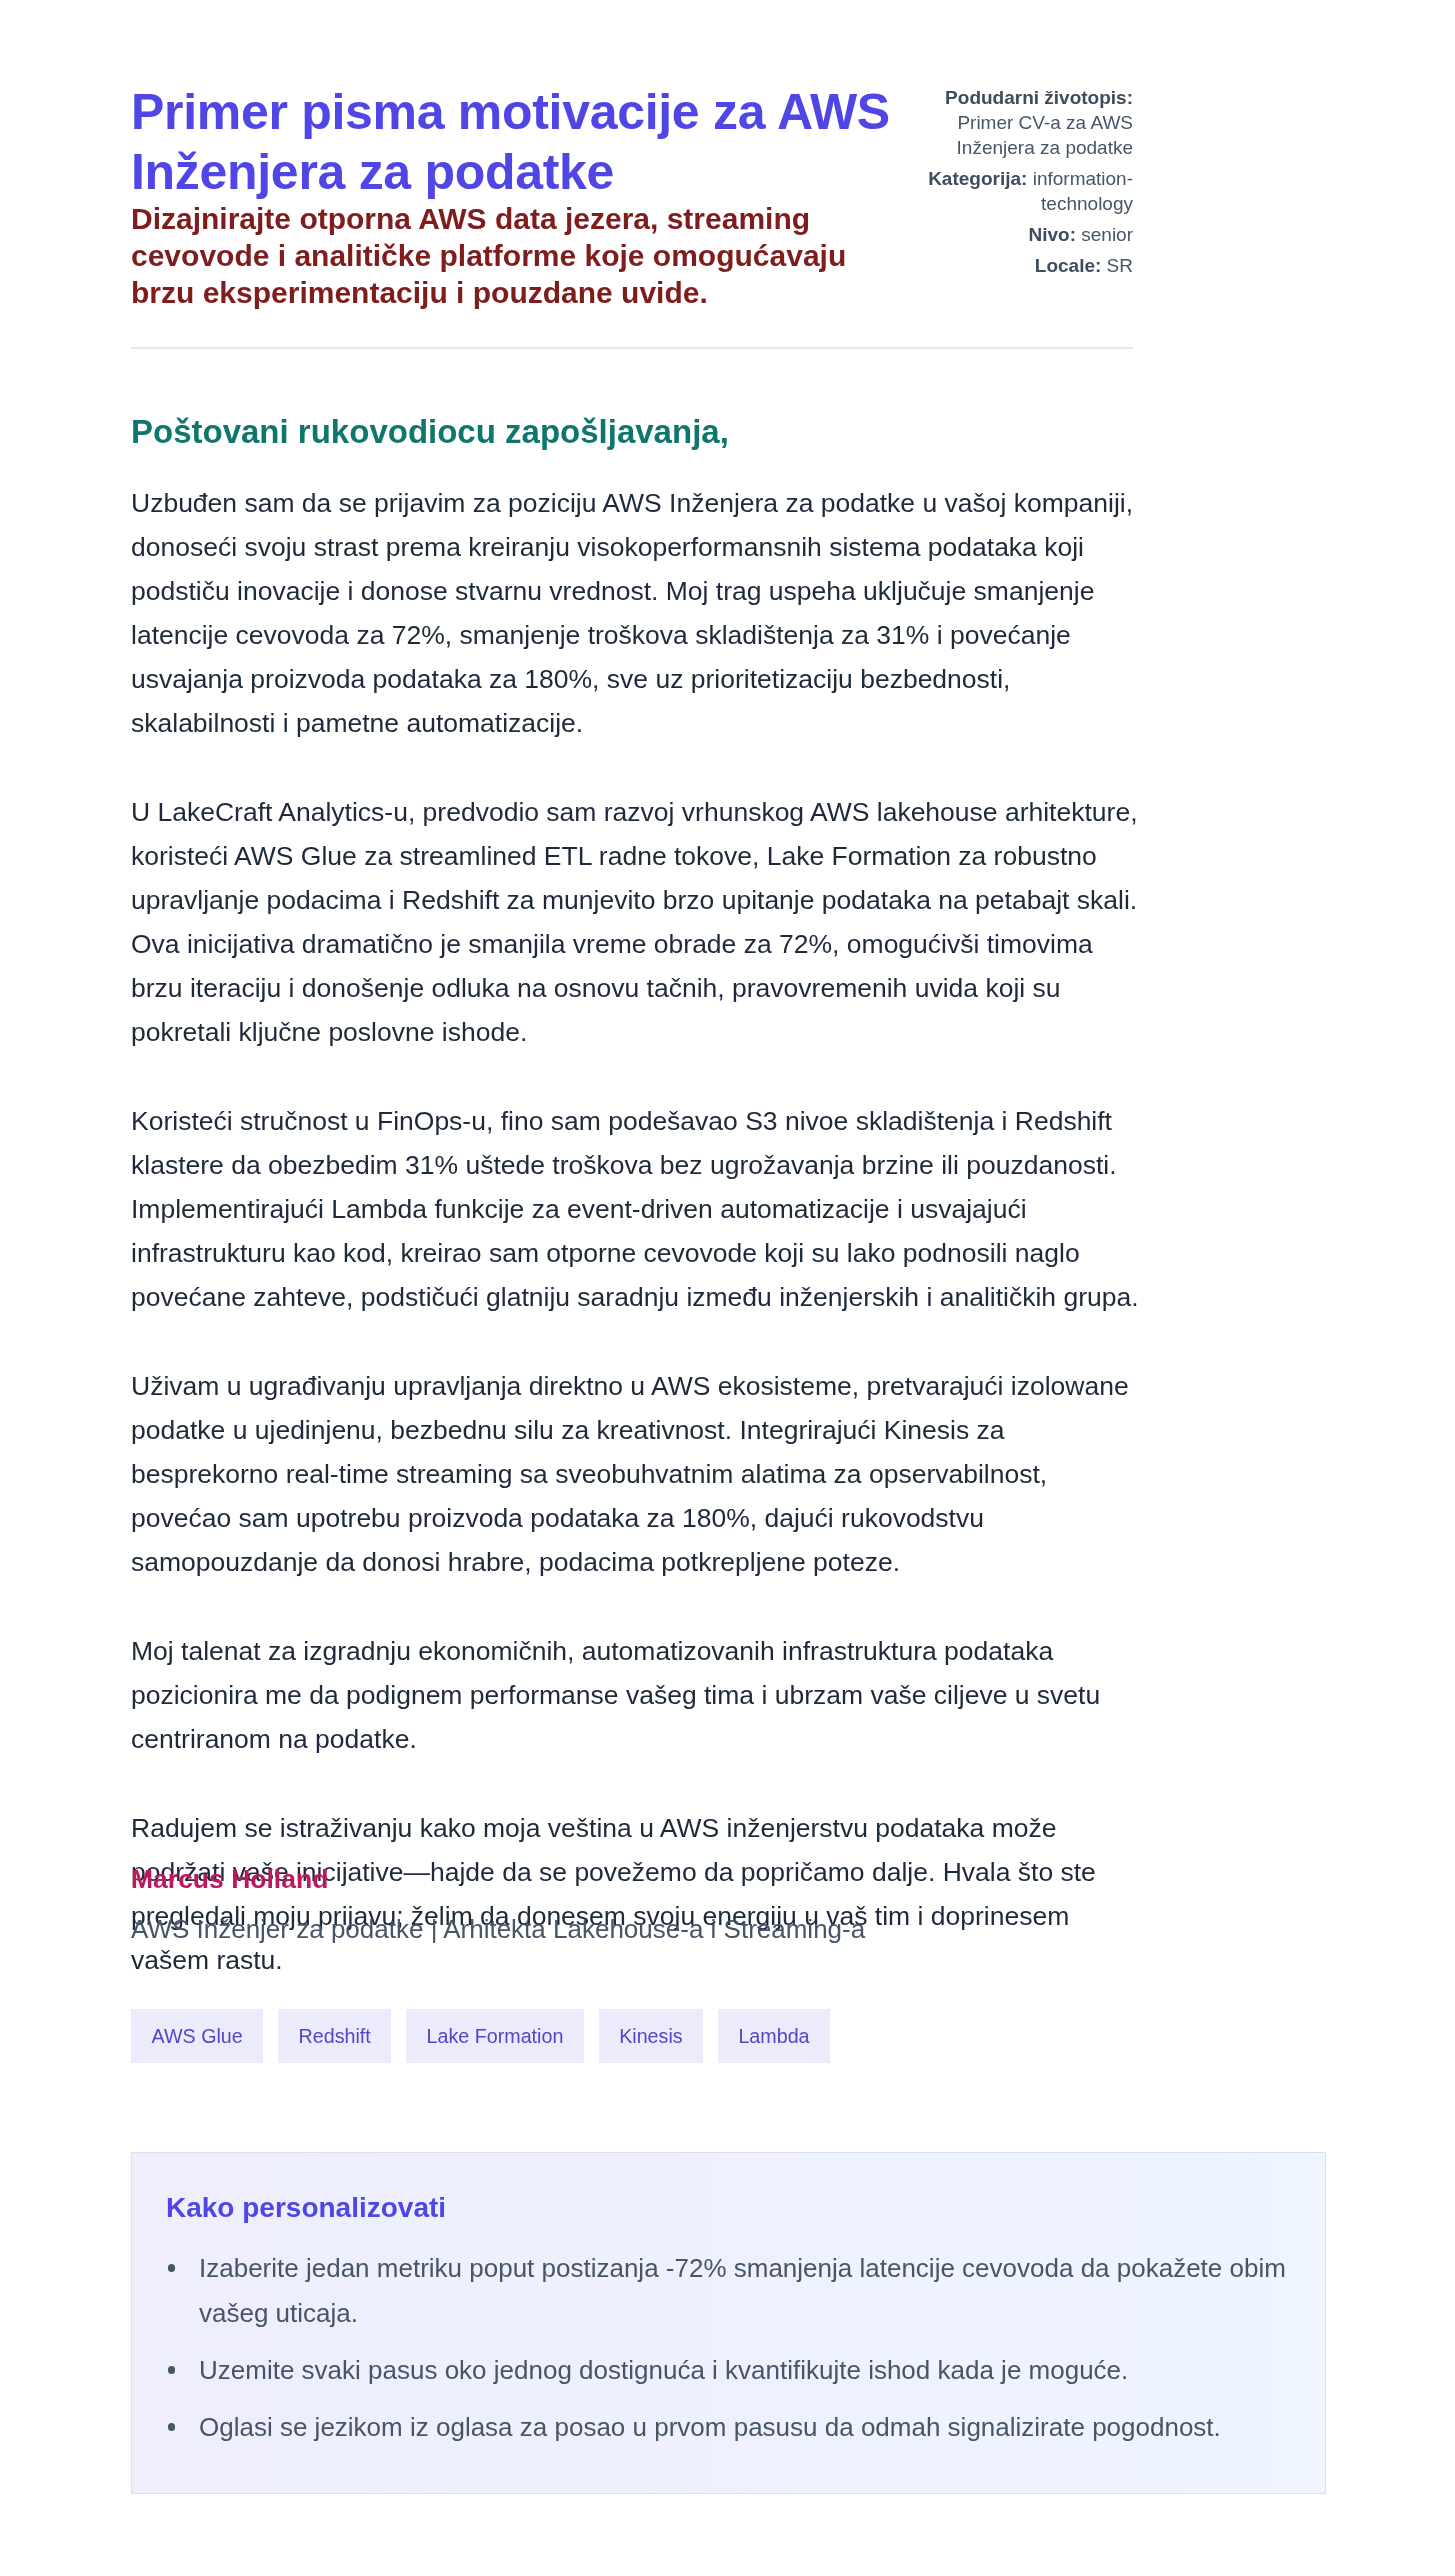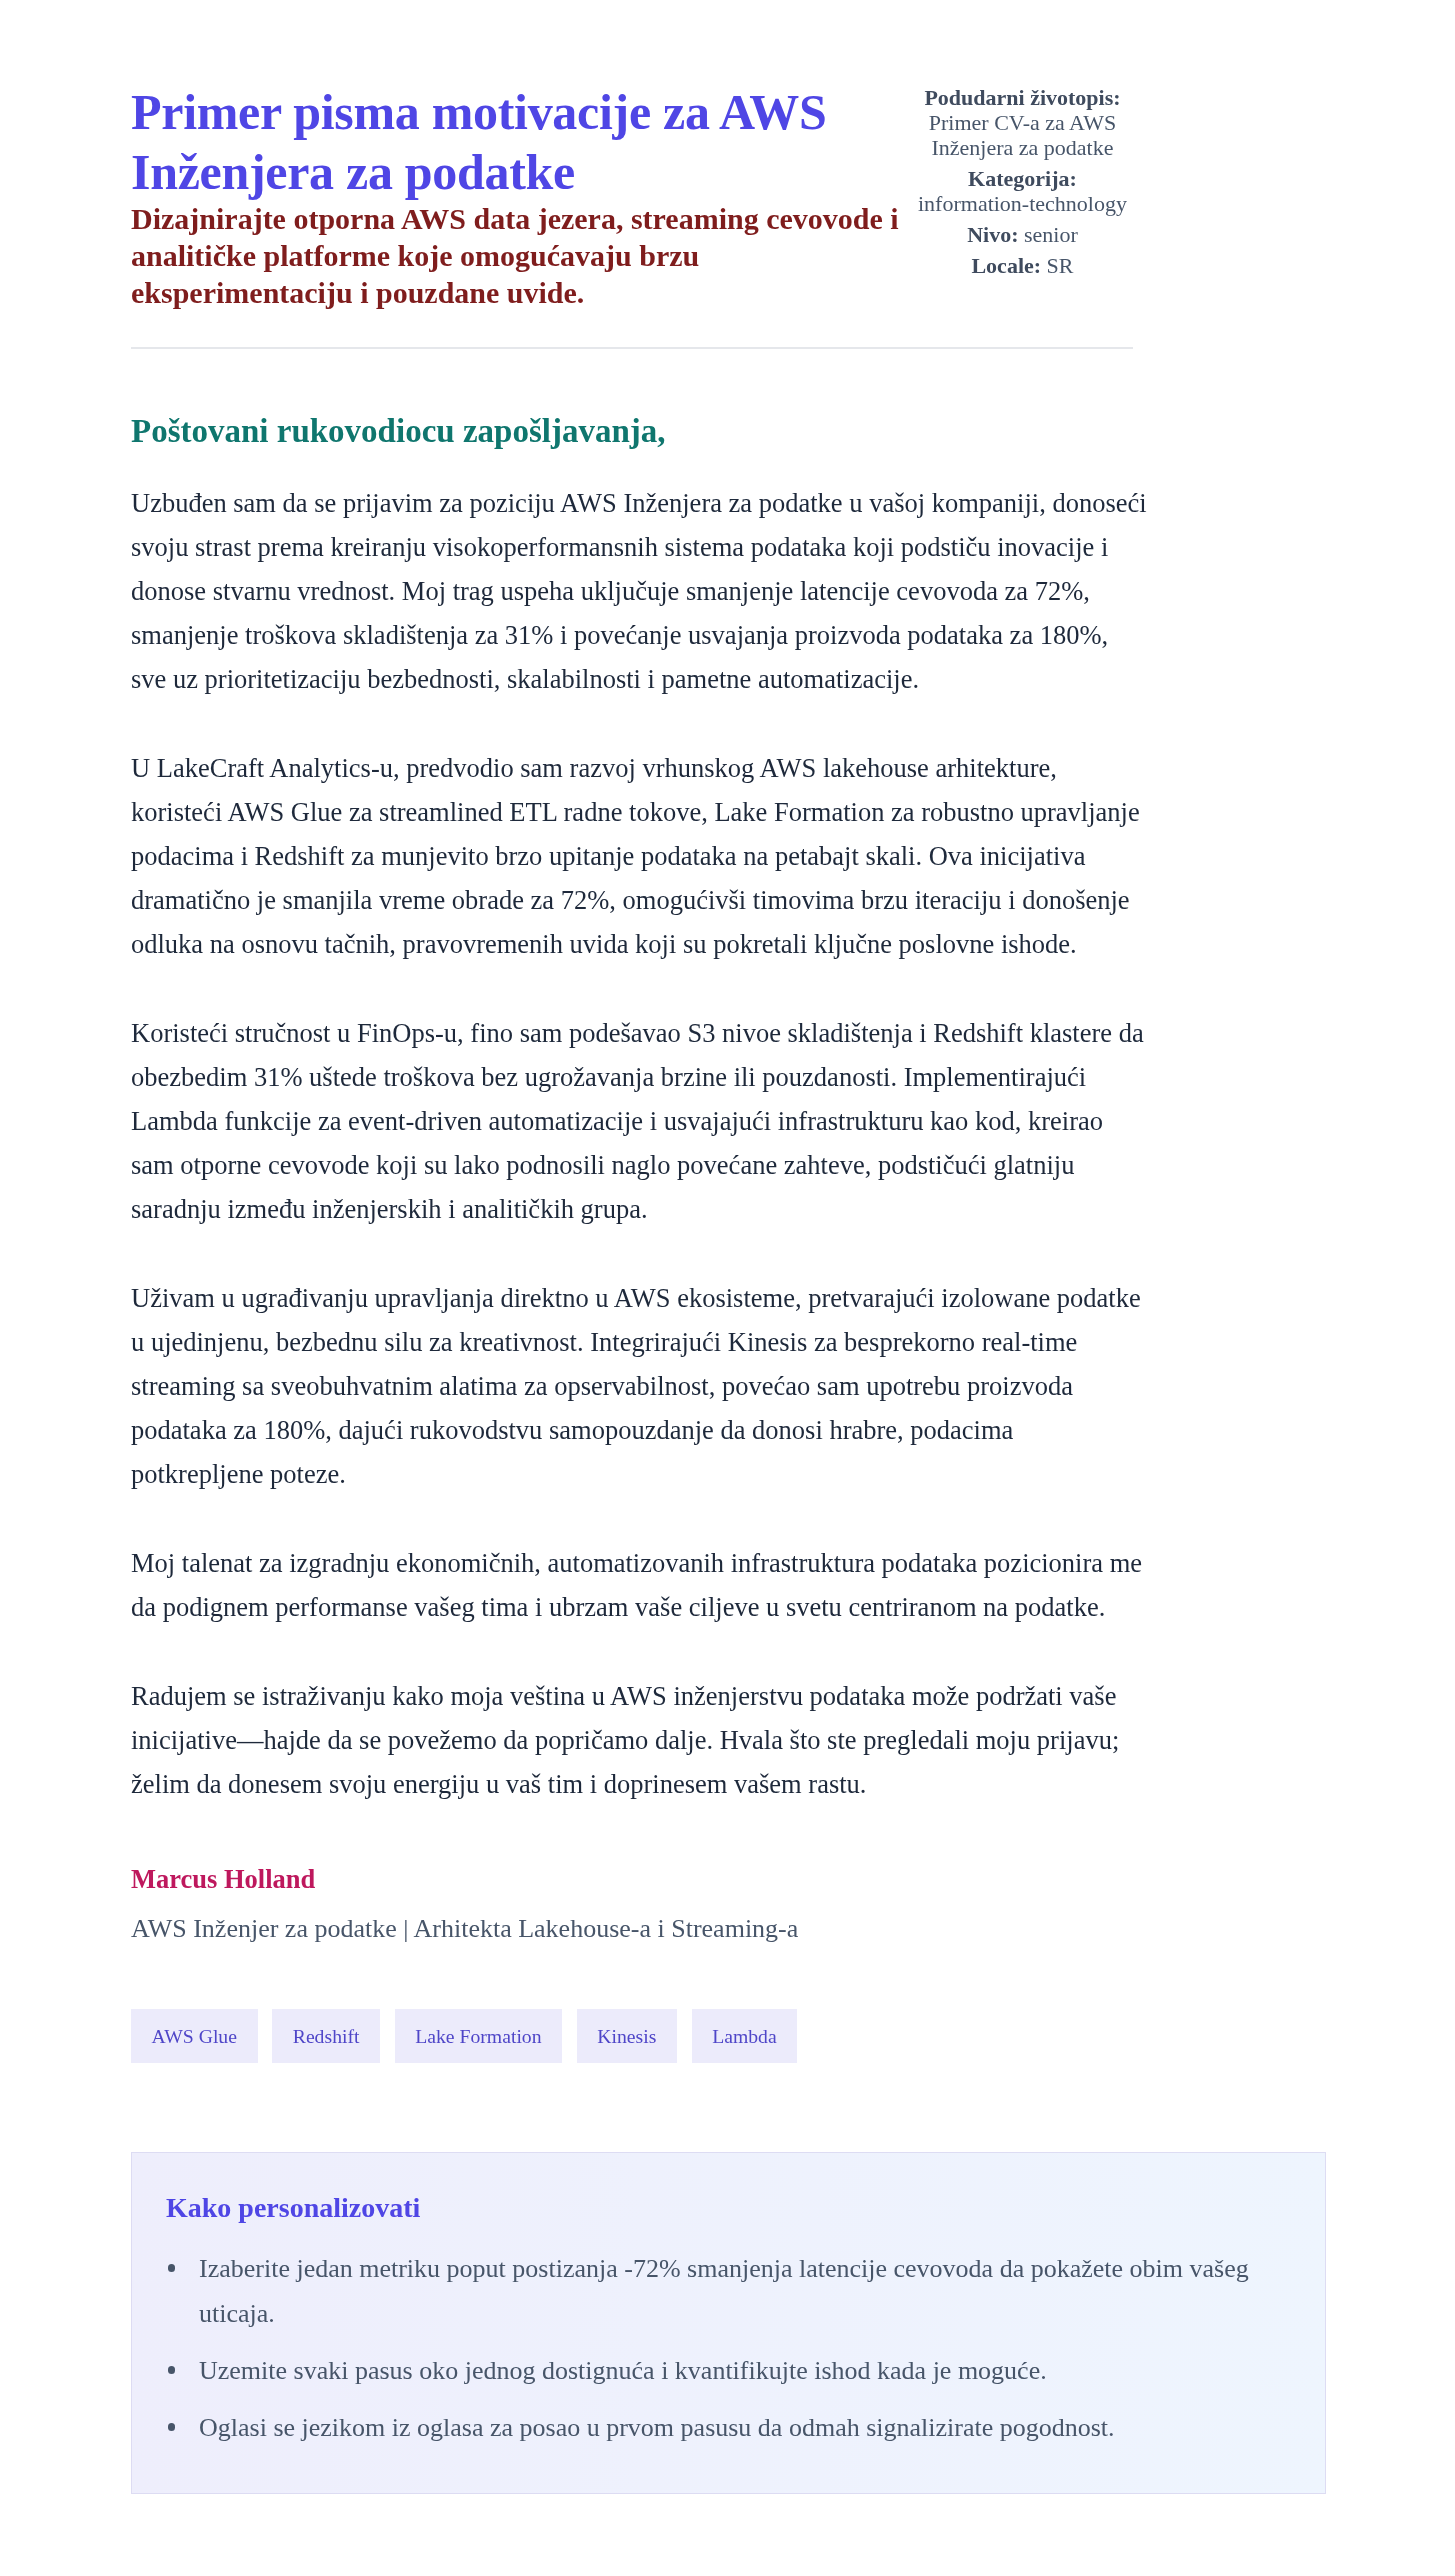--- a/index.html
+++ b/index.html
@@ -8,21 +8,20 @@
       height: 2576px;
       background: #ffffff;
       font-family: "Liberation Sans", "DejaVu Sans", sans-serif;
       color: #1e293b;
     }
     .page {
       position: relative;
       width: 1264px;
       height: 2576px;
       padding: 12px 131px;
-      font-family: Liberation Serif, serif;
     }
     .header {
       position: absolute;
       left: 131px;
       right: 131px;
       top: 82px;
       display: flex;
       justify-content: space-between;
     }
     .header-left { width: 908px; }
@@ -35,22 +34,22 @@
     }
     .page-subtitle {
       font-size: 30px;
       font-weight: 700;
       line-height: 37px;
       color: #7f1d1d;
       margin-top: -1.7px;
     }
     .meta {
       width: 257px;
-      text-align: center;
-      font-size: 22px;
+      text-align: right;
+      font-size: 19px;
       line-height: 25px;
       color: #475569;
       padding-top: 3.4px;
     }
     .meta-row { margin-bottom: 6px; }
     .meta-label { font-weight: 700; color: #3f4b5e; }
     .divider {
       position: absolute;
       left: 131px;
       right: 131px;

